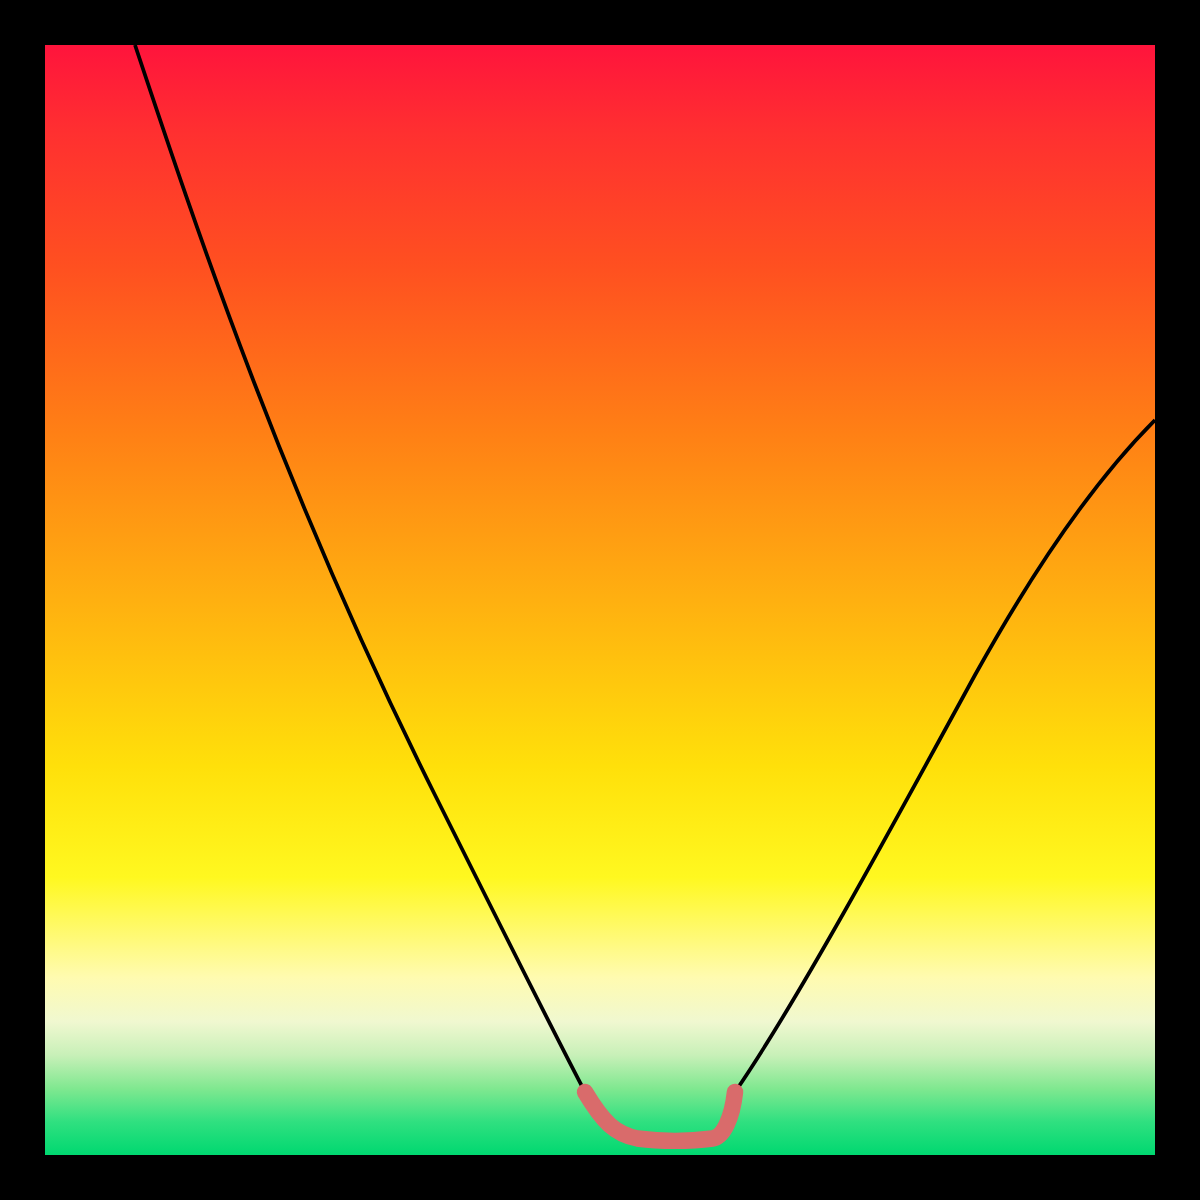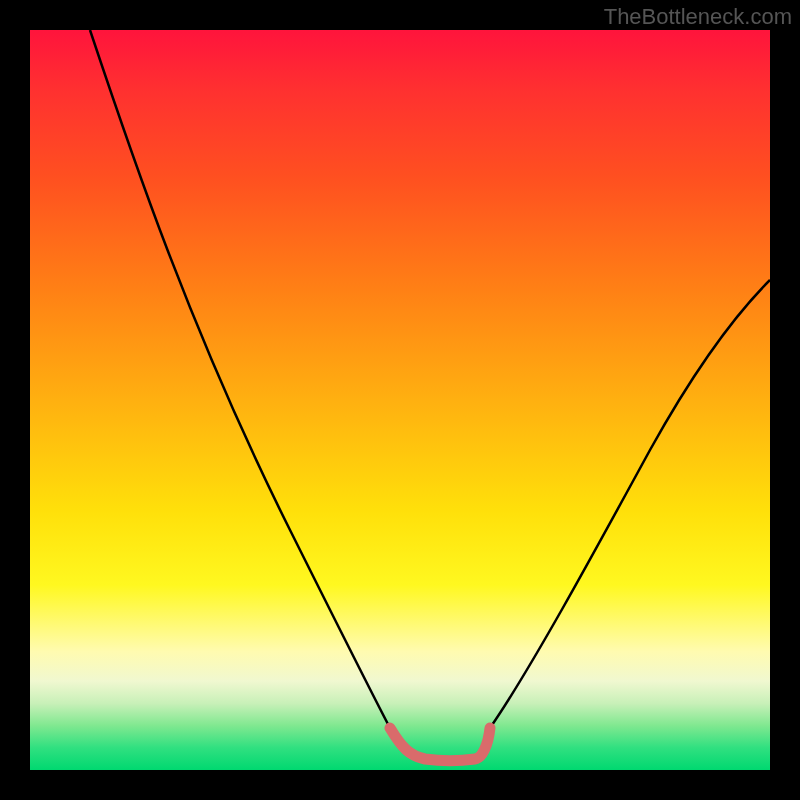--- a/index.html
+++ b/index.html
@@ -53,21 +53,20 @@
     left: 0;
     top: 0;
     width: 740px;
     height: 740px;
   }
 </style>
 </head>
 <body>
 
 <div class="container">
-  <div class="watermark">TheBottleneck.com</div>
   <div class="chart-area">
     <svg class="curves" viewBox="0 0 740 740">
 
       <path d="M 60,0
                C 100,120 160,300 260,500
                C 310,600 340,660 360,698" stroke="#000" stroke-width="2.5" fill="none"></path>
 
       <path d="M 460,698
                C 500,640 560,530 620,420
                C 670,330 710,280 740,250" stroke="#000" stroke-width="2.5" fill="none"></path>

